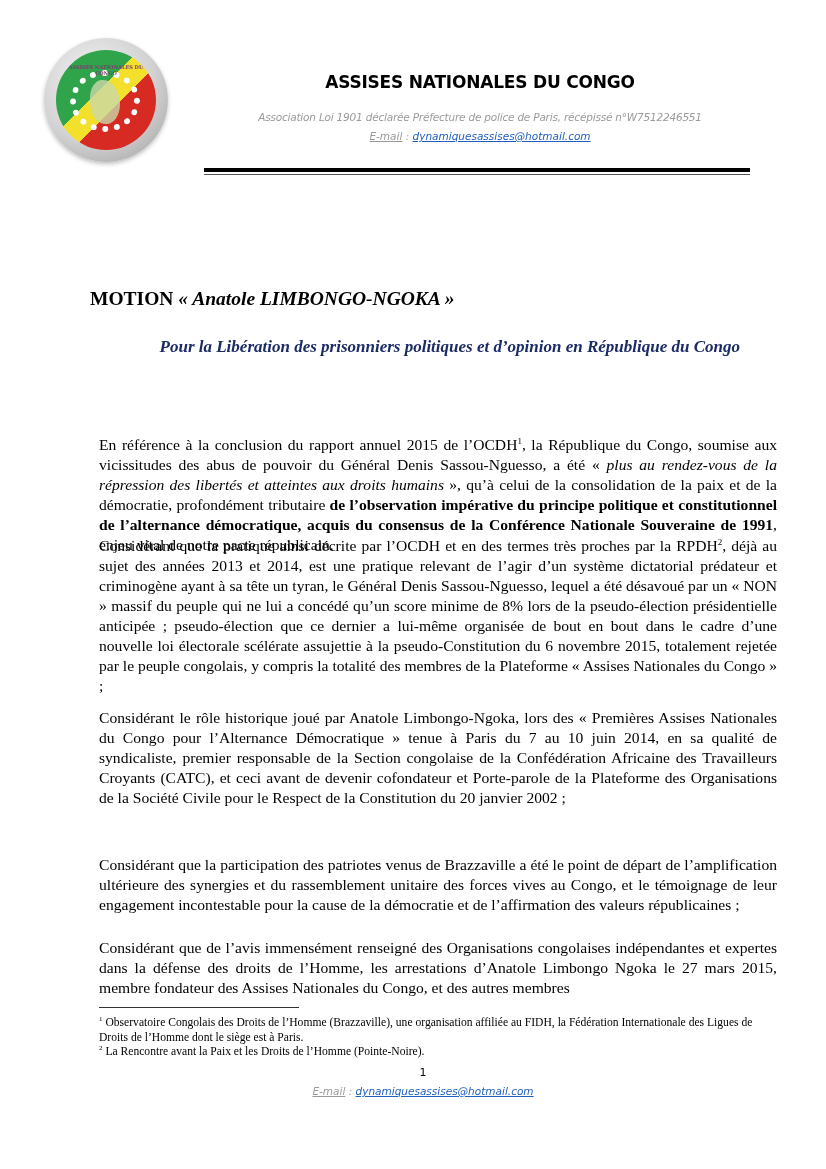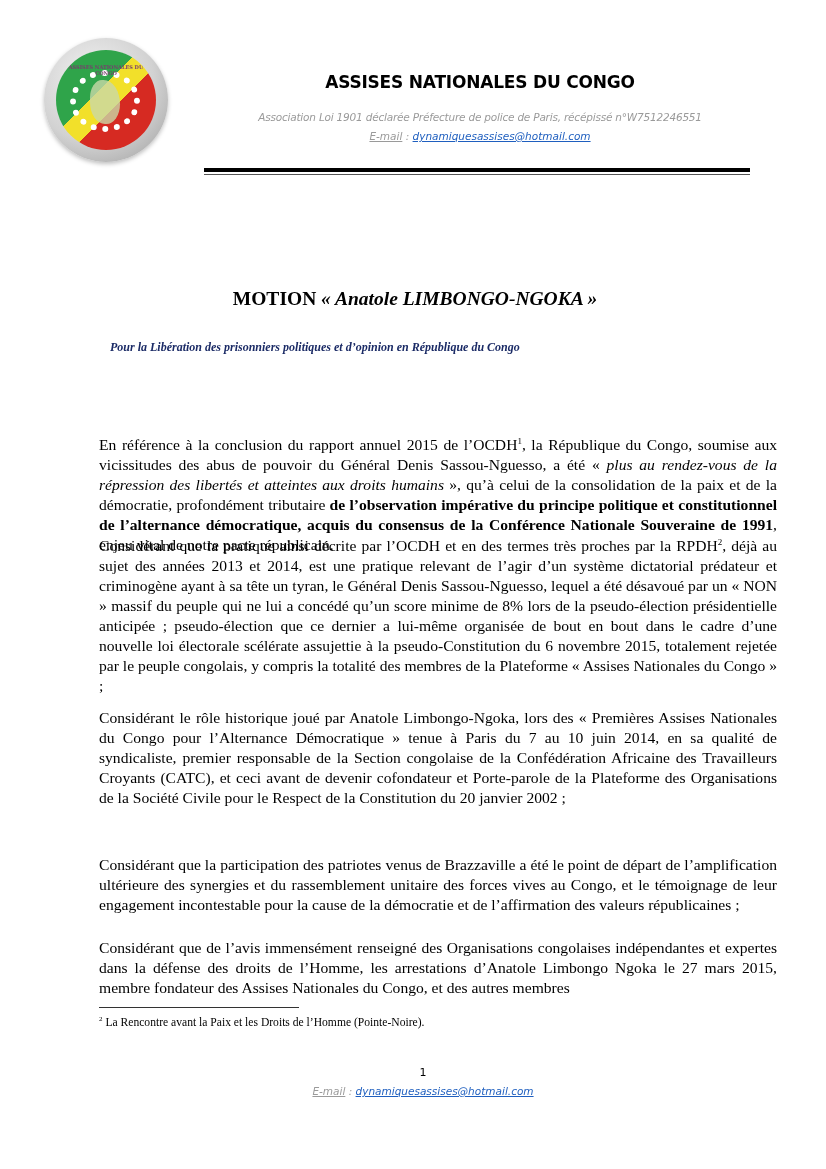--- a/index.html
+++ b/index.html
@@ -26,25 +26,25 @@
                font-family: "DejaVu Sans", sans-serif; font-style: italic; font-size: 10.5px; color: #9a9a9a; }
   .email-label { text-decoration: underline; color: #9a9a9a; }
   .email-link { color: #1f5fbf; text-decoration: underline; }
 
   .rule-thick { position: absolute; left: 204px; top: 168px; width: 546px; height: 4px; background: #000; }
   .rule-thin { position: absolute; left: 204px; top: 174px; width: 546px; height: 1px; background: #555; }
 
   
   .ag-title { position: absolute; left: 90px; top: 206px; width: 650px; text-align: center;
               font-family: "Liberation Serif", serif; font-weight: bold; font-size: 19.5px; }
-  .motion-title { position: absolute; left: 90px; top: 288px; width: 650px; text-align: center;
+  .motion-title { position: absolute; left: 90px; top: 288px; width: 650px; 
                   font-family: "Liberation Serif", serif; font-weight: bold; font-size: 19.5px; }
   .motion-title .it { font-style: italic; }
-  .sub-title { position: absolute; left: 110px; top: 336px; width: 630px; text-align: left;
-               font-family: "Liberation Serif", serif; font-weight: bold; font-style: italic; font-size: 12px; line-height: 22px; color: #1b2b66; }
+  .sub-title { position: absolute; left: 110px; top: 336px; width: 630px; text-align: right;
+               font-family: "Liberation Serif", serif; font-weight: bold; font-style: italic; font-size: 17px; line-height: 22px; color: #1b2b66; }
 
   
   .body-text { position: absolute; left: 99px; width: 678px; font-family: "Liberation Serif", serif; font-size: 15.6px;
                line-height: 20px; text-align: justify; }
   .body-text sup { font-size: 9px; line-height: 0; vertical-align: super; }
   .p1 { top: 400px; margin-top: 35px; }
   .p2 { top: 536px; }
   .p3 { top: 708px; }
   .p4 { top: 843px; margin-top: 12px; }
   .p5 { top: 938px; }
@@ -90,20 +90,21 @@
   <div class="body-text p2">
     <span>Considérant que la pratique ainsi décrite par l’OCDH et en des termes très proches par la RPDH</span><sup>2</sup><span>, déjà au sujet des années 2013 et 2014, est une pratique relevant de l’agir d’un système dictatorial prédateur et criminogène ayant à sa tête un tyran, le Général Denis Sassou-Nguesso, lequel a été désavoué par un « NON » massif du peuple qui ne lui a concédé qu’un score minime de 8% lors de la pseudo-élection présidentielle anticipée ; pseudo-élection que ce dernier a lui-même organisée de bout en bout dans le cadre d’une nouvelle loi électorale scélérate assujettie à la pseudo-Constitution du 6 novembre 2015, totalement rejetée par le peuple congolais, y compris la totalité des membres de la Plateforme « Assises Nationales du Congo » ;</span>
   </div>
 
   <div class="body-text p3">Considérant le rôle historique joué par Anatole Limbongo-Ngoka, lors des « Premières Assises Nationales du Congo pour l’Alternance Démocratique » tenue à Paris du 7 au 10 juin 2014, en sa qualité de syndicaliste, premier responsable de la Section congolaise de la Confédération Africaine des Travailleurs Croyants (CATC), et ceci avant de devenir cofondateur et Porte-parole de la Plateforme des Organisations de la Société Civile pour le Respect de la Constitution du 20 janvier 2002 ;</div>
   <div class="body-text p4">Considérant que la participation des patriotes venus de Brazzaville a été le point de départ de l’amplification ultérieure des synergies et du rassemblement unitaire des forces vives au Congo, et le témoignage de leur engagement incontestable pour la cause de la démocratie et de l’affirmation des valeurs républicaines ;</div>
   <div class="body-text p5">Considérant que de l’avis immensément renseigné des Organisations congolaises indépendantes et expertes dans la défense des droits de l’Homme, les arrestations d’Anatole Limbongo Ngoka le 27 mars 2015, membre fondateur des Assises Nationales du Congo, et des autres membres</div>
 
   <div class="fn-rule"></div>
   <div class="footnotes">
+    <div><sup>1</sup><span> Observatoire Congolais des Droits de l’Homme (Brazzaville), une organisation affiliée au FIDH, la Fédération Internationale des Ligues de Droits de l’Homme dont le siège est à Paris.</span></div>
     <div><sup>2</sup><span>  La Rencontre avant la Paix et les Droits de l’Homme (Pointe-Noire).</span></div>
   </div>
 
   <div class="page-num">1</div>
   <div class="footer-email">
     <span class="email-label">E-mail</span><span> : </span><a class="email-link">dynamiquesassises@hotmail.com</a>
   </div>
 </div>
 
 </body></html>

